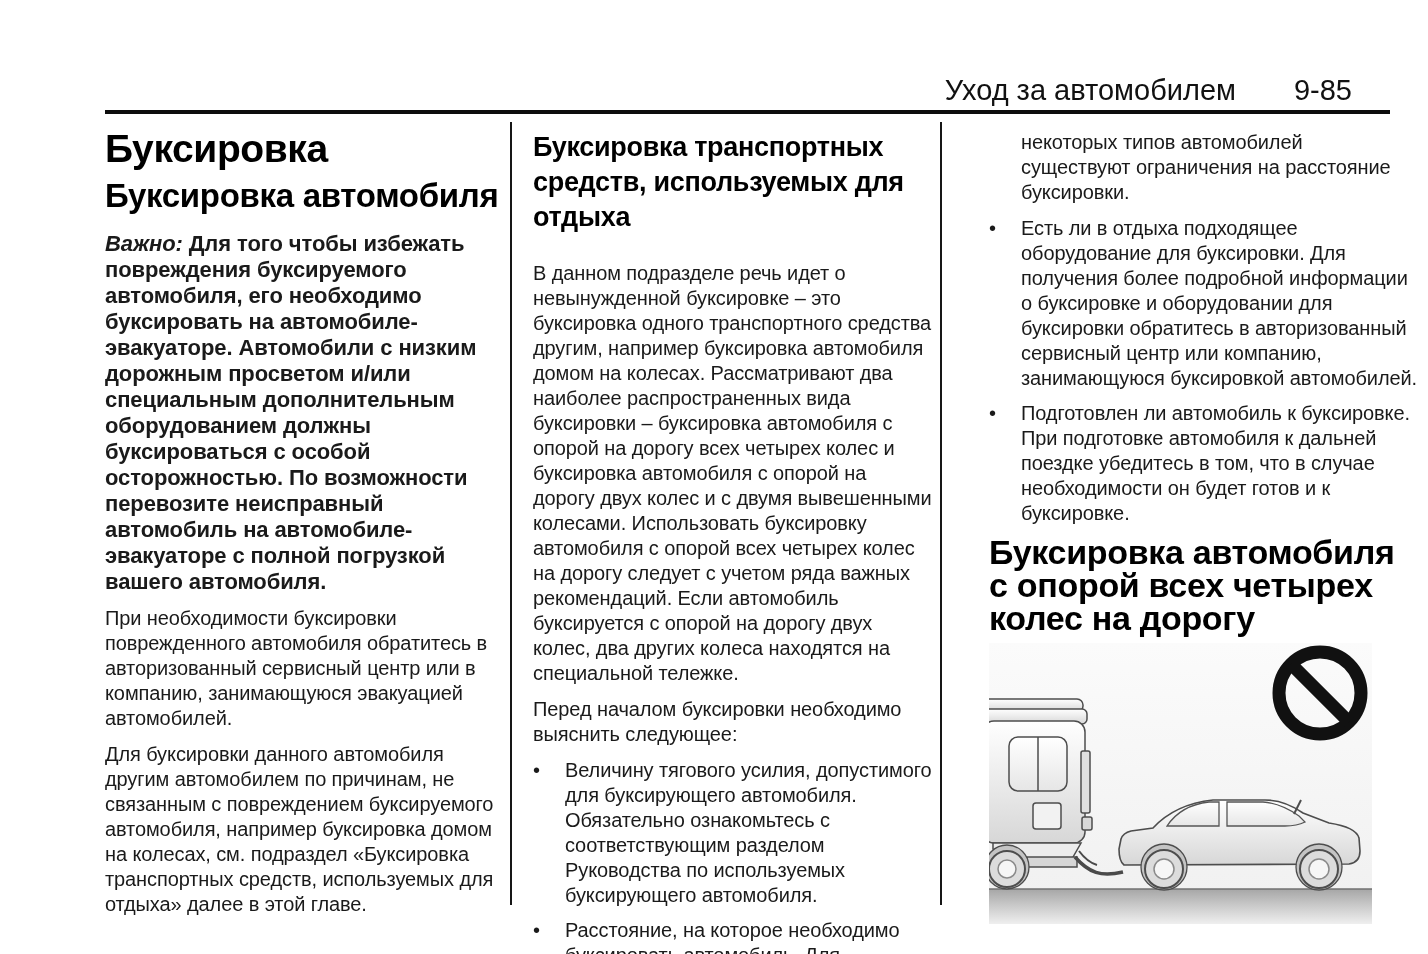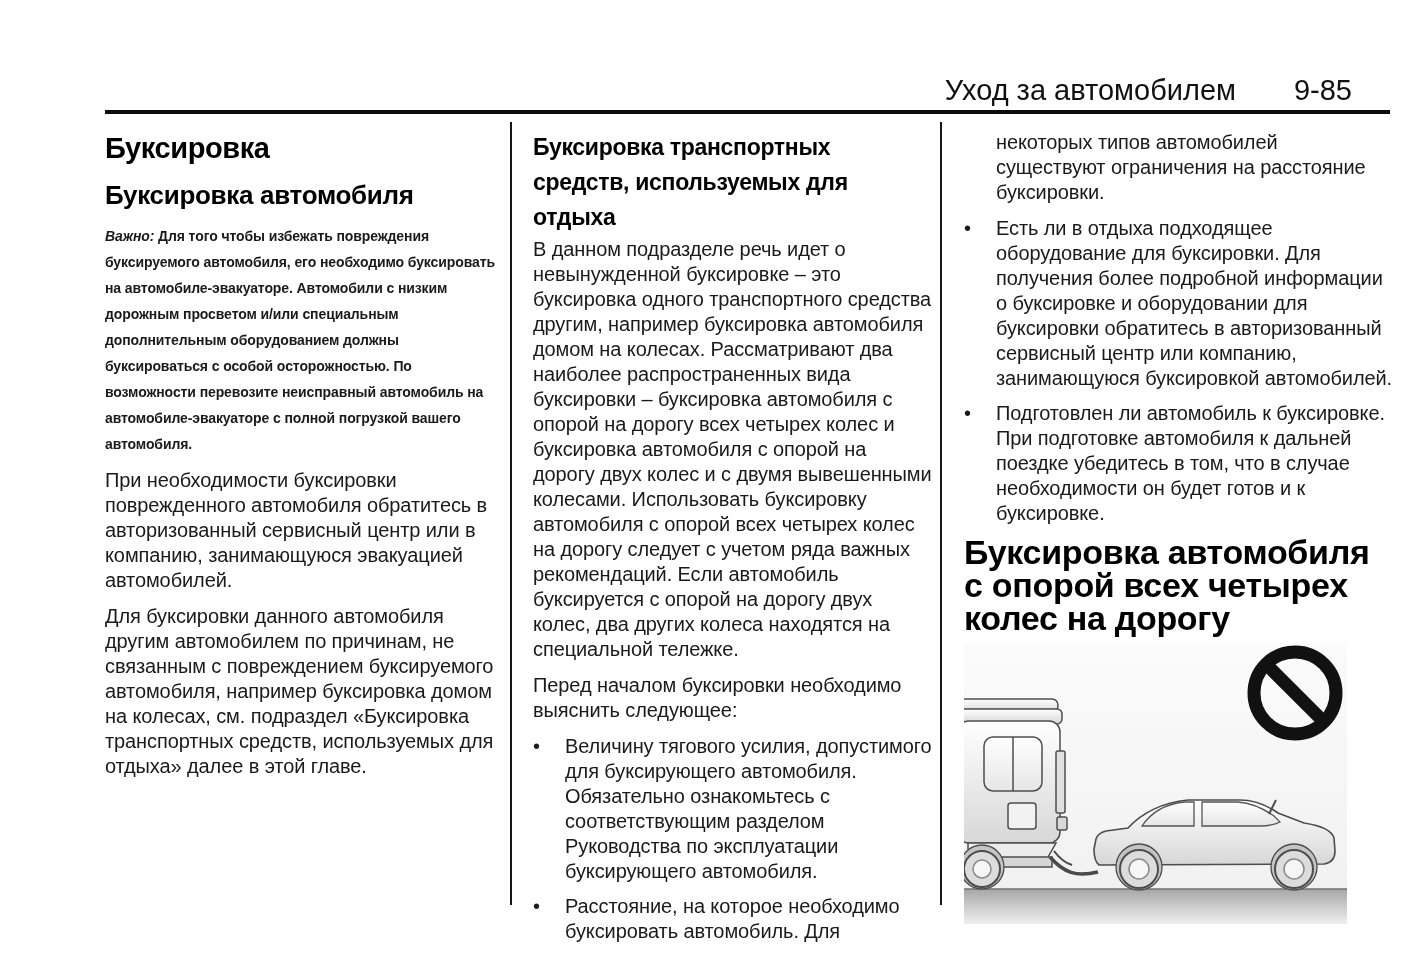--- a/index.html
+++ b/index.html
@@ -12,27 +12,27 @@
     position:absolute;top:74px;right:76px;display:flex;align-items:baseline;gap:58px;
     font-size:29px;color:#111;white-space:nowrap;text-align:right;
   }
   .rule{position:absolute;left:105px;top:110px;width:1285px;height:4px;background:#0d0d0d;}
   .vdivider{position:absolute;top:122px;height:783px;width:2px;background:#161616;}
   .d1{left:510px}
   .d2{left:940px}
   .col{position:absolute;top:130px;font-size:20px;line-height:25px;letter-spacing:-0.1px;}
   .col1{left:105px;width:396px;}
   .col2{left:533px;width:399px;}
-  .col3{left:964px;width:428px;}
-  h1{font-size:29px;line-height:37px;margin:0 0 13px;color:#000;font-weight:bold;letter-spacing:-0.4px;}
-  h2{font-size:26px;line-height:31px;margin:0 0 12px;color:#000;font-weight:bold;letter-spacing:-0.3px;}
-  .col2 h2{font-size:23px;line-height:35px;margin:0 0 2px;}
+  .col3{left:989px;width:428px;}
+  h1{font-size:39px;line-height:37px;margin:0 0 13px;color:#000;font-weight:bold;letter-spacing:-0.4px;}
+  h2{font-size:33px;line-height:31px;margin:0 0 20px;color:#000;font-weight:bold;letter-spacing:-0.3px;}
+  .col2 h2{font-size:27px;line-height:35px;margin:0 0 26px;}
   .col3 h2{font-size:34px;line-height:33px;margin:6px 0 8px;}
   p{margin:0 0 11px;}
-  p.notice{font-weight:bold;font-size:14px;line-height:26px;}
+  p.notice{font-weight:bold;font-size:22px;line-height:26px;}
   .notice-label{font-style:italic;font-weight:bold;}
   ul.blist{list-style:none;margin:0;padding:0;}
   ul.blist li{display:flex;margin:0 0 10px;}
   .bullet{flex:0 0 32px;width:32px;}
   .hang{padding-left:32px;}
   .figure{width:383px;height:281px;margin-top:4px;}
   .figure svg{display:block;}
 </style>
 </head>
 <body>
@@ -54,21 +54,21 @@
   <p>Для буксировки данного автомобиля другим автомобилем по причинам, не связанным с повреждением буксируемого автомобиля, например буксировка домом на колесах, см. подраздел «Буксировка транспортных средств, используемых для отдыха» далее в этой главе.</p>
 </div>
 
 <div class="col col2">
   <h2>Буксировка транспортных средств, используемых для отдыха</h2>
   <p>В данном подразделе речь идет о невынужденной буксировке – это буксировка одного транспортного средства другим, например буксировка автомобиля домом на колесах. Рассматривают два наиболее распространенных вида буксировки – буксировка автомобиля с опорой на дорогу всех четырех колес и буксировка автомобиля с опорой на дорогу двух колес и с двумя вывешенными колесами. Использовать буксировку автомобиля с опорой всех четырех колес на дорогу следует с учетом ряда важных рекомендаций. Если автомобиль буксируется с опорой на дорогу двух колес, два других колеса находятся на специальной тележке.</p>
   <p>Перед началом буксировки необходимо выяснить следующее:</p>
   <ul class="blist">
     <li>
       <span class="bullet">•</span>
-      <span>Величину тягового усилия, допустимого для буксирующего автомобиля. Обязательно ознакомьтесь с соответствующим разделом Руководства по эксплуатации буксирующего автомобиля.</span>
+      <span>Величину тягового усилия, допустимого для буксирующего автомобиля. Обязательно ознакомьтесь с соответствующим разделом Руководства по используемых буксирующего автомобиля.</span>
     </li>
     <li>
       <span class="bullet">•</span>
       <span>Расстояние, на которое необходимо буксировать автомобиль. Для</span>
     </li>
   </ul>
 </div>
 
 <div class="col col3">
   <p class="hang">некоторых типов автомобилей существуют ограничения на расстояние буксировки.</p>

